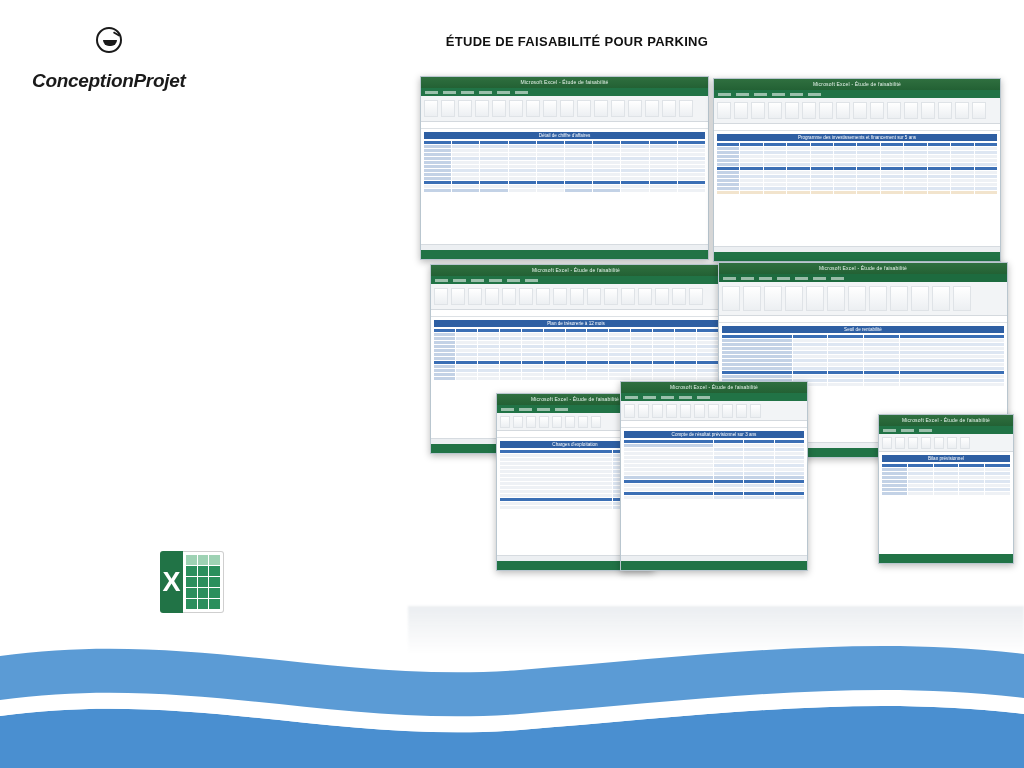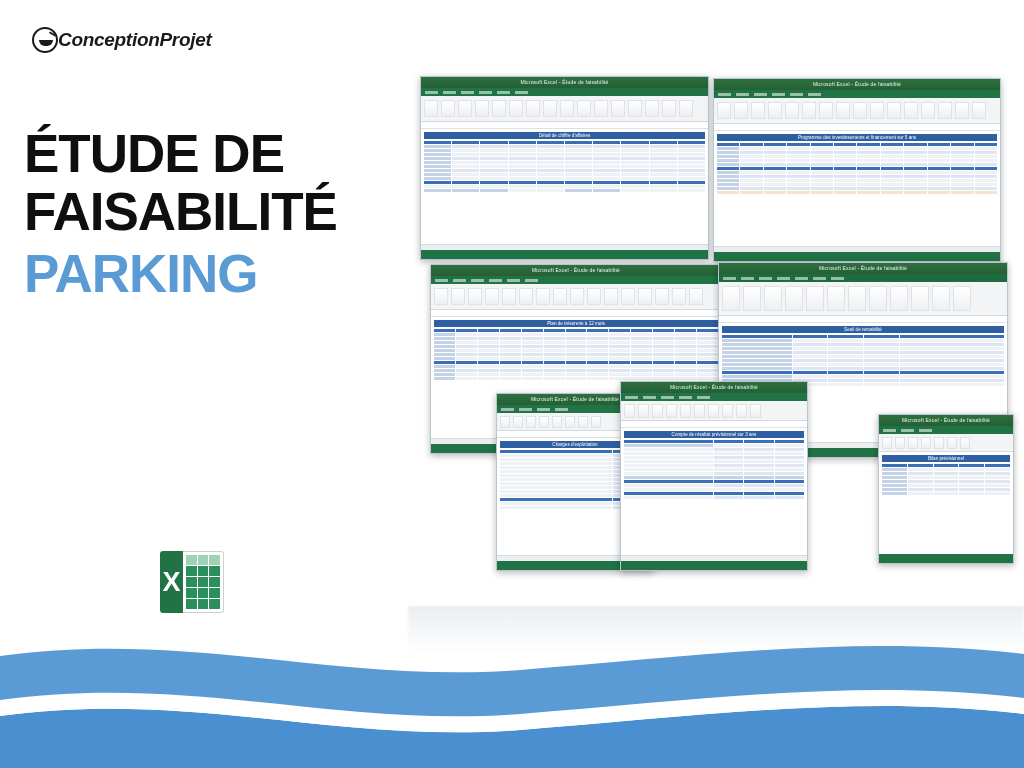--- a/index.html
+++ b/index.html
@@ -14,21 +14,21 @@
     position: relative;
     width: 1024px; height: 768px;
     background: #ffffff;
     overflow: hidden;
   }
 
   
   .brand {
     position: absolute;
     left: 32px; top: 27px;
-    display: flex; align-items: center; gap: 0;
+    display: flex; align-items: center; gap: 17px; flex-direction: column;
   }
   .brand-mark {
     width: 26px; height: 26px;
     border: 2px solid #1a1a1a;
     border-radius: 50%;
     position: relative;
     flex: 0 0 auto;
   }
   .brand-mark::before {
     content: "";
@@ -239,26 +239,24 @@
 </head>
 <body>
 
 <div class="page">
 
   <div class="brand">
     <span class="brand-mark"></span>
     <span class="brand-name">ConceptionProjet</span>
   </div>
 
-
-  <div class="headline">
-    <div class="headline-line">ÉTUDE DE</div>
-    <div class="headline-line">FAISABILITÉ</div>
-    <div class="headline-accent">PARKING</div>
+  <div class="doc-header-title">
+    <span>ÉTUDE DE FAISABILITÉ POUR PARKING</span>
   </div>
+
 
 
   <div class="excel-logo">
     <div class="excel-left">X</div>
     <div class="excel-right">
       <i class="light"></i>
         <i class="light"></i>
         <i class="light"></i>
       <i></i>
         <i></i>

